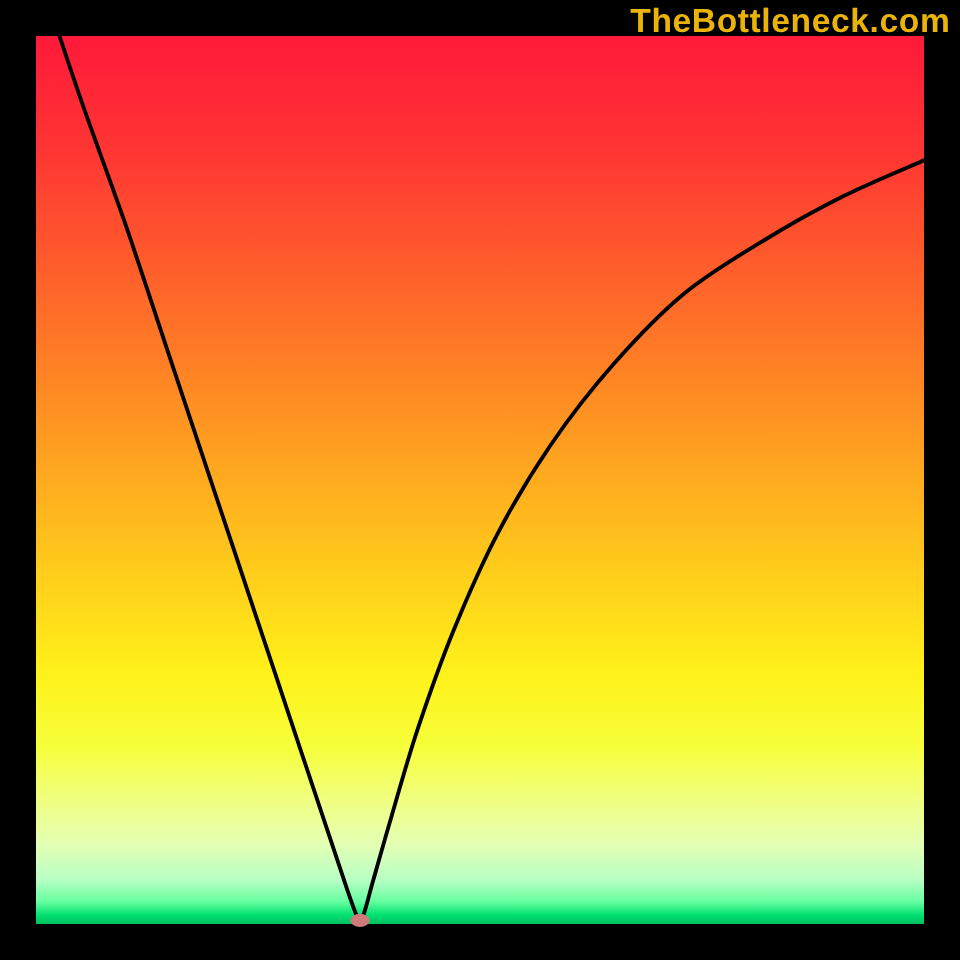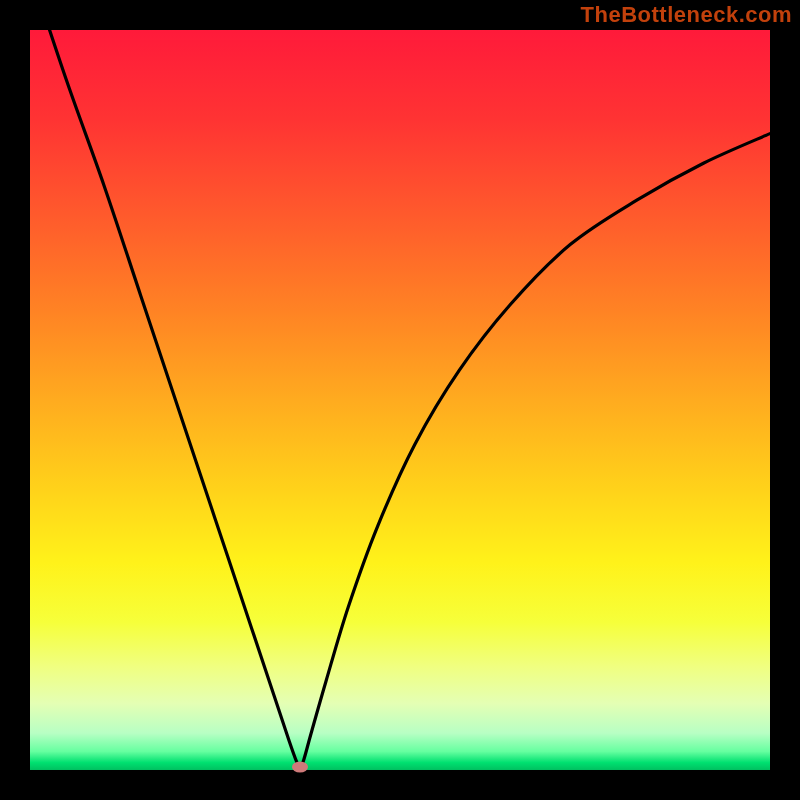--- a/index.html
+++ b/index.html
@@ -14,22 +14,22 @@
   .frame {
     position: relative;
     width: 800px;
     height: 800px;
     background: #000;
   }
   .attribution {
     position: absolute;
     top: 2px;
     right: 8px;
-    color: #c2410c;
-    font-size: 22px;
+    color: #eab308;
+    font-size: 28px;
     font-weight: 600;
     letter-spacing: 0.5px;
     font-family: Arial, Helvetica, sans-serif;
   }
   .plot-area {
     position: absolute;
     left: 30px;
     top: 30px;
     width: 740px;
     height: 740px;

